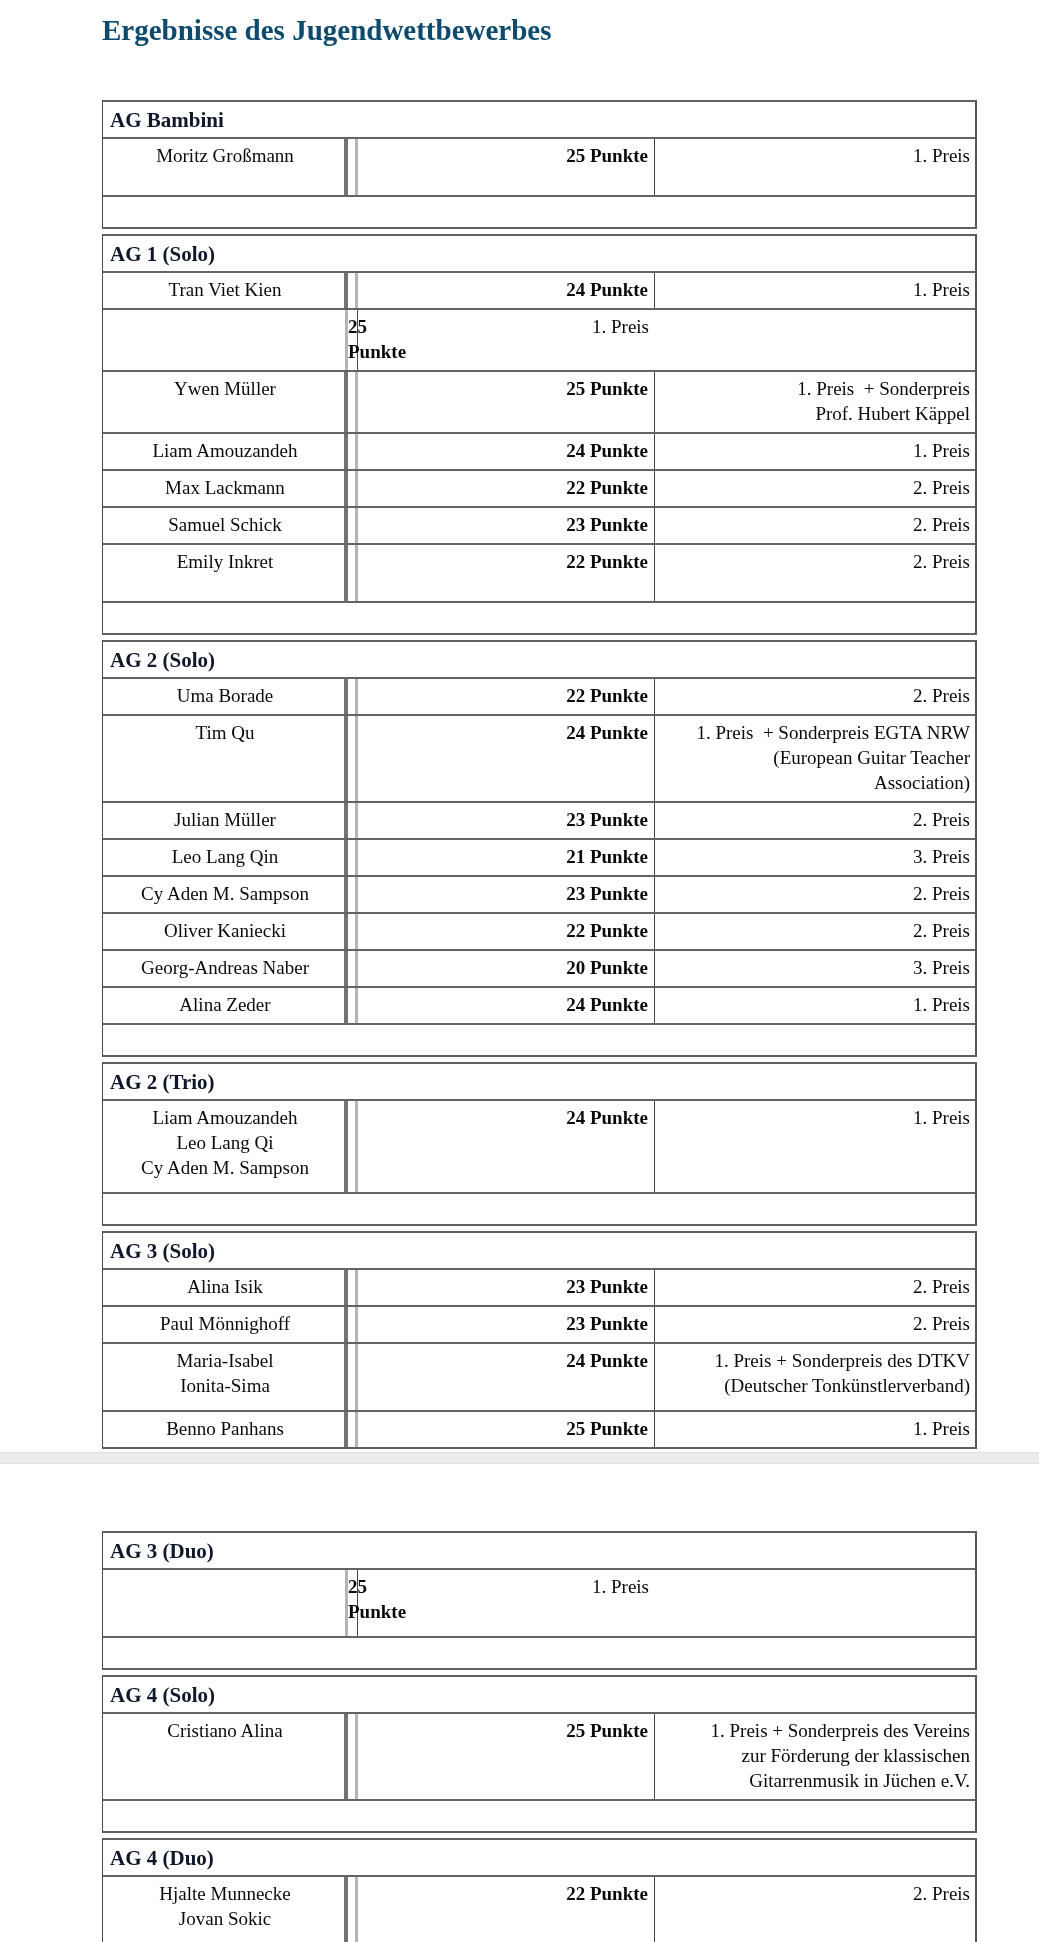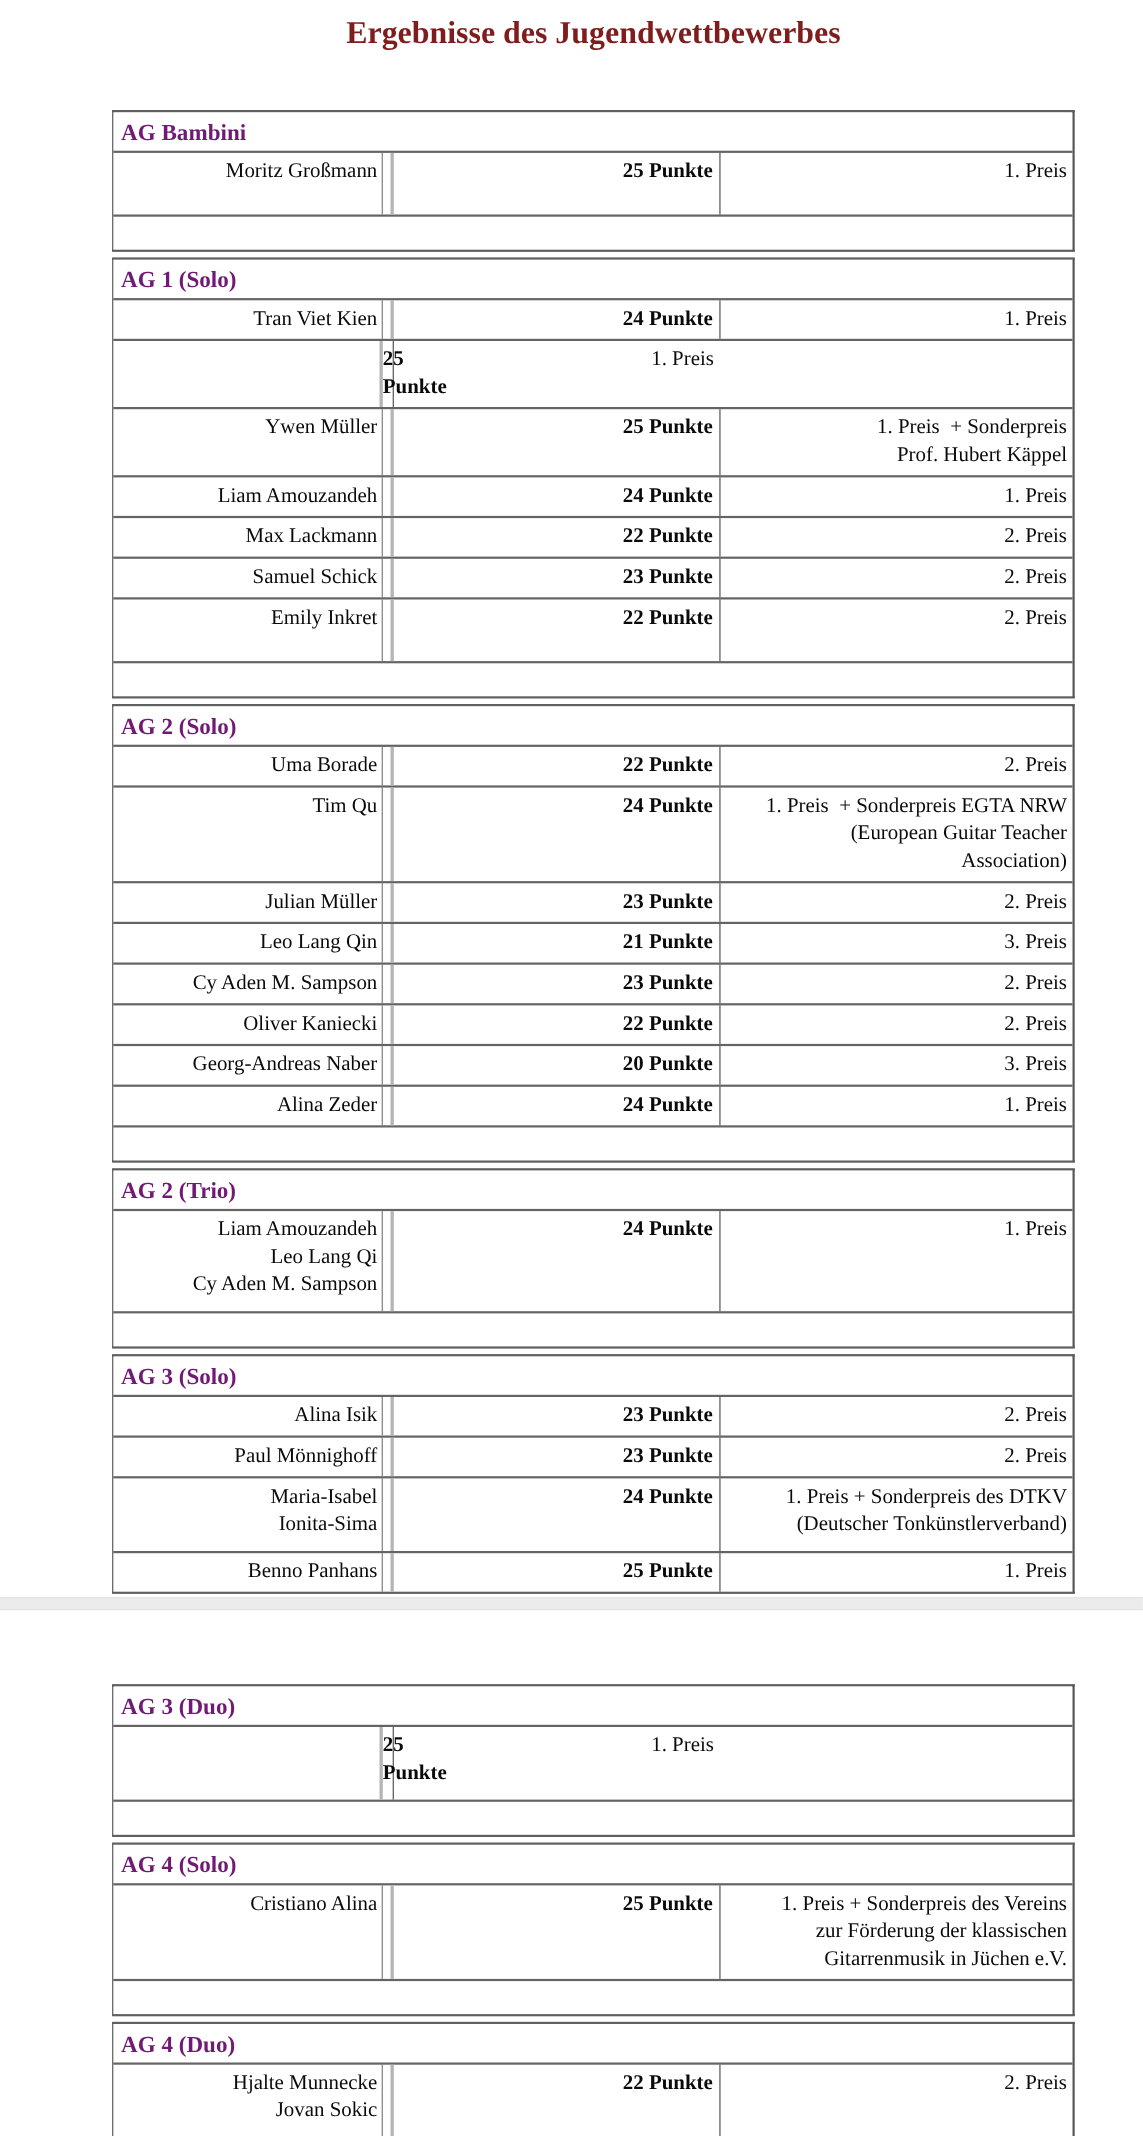--- a/index.html
+++ b/index.html
@@ -21,25 +21,25 @@
     background: #ececec;
     border-top: 1px solid #e0e0e0;
     border-bottom: 1px solid #e2e2e2;
   }
 
   .doc-title {
     margin: 0;
     padding-top: 13px;
     margin-left: 102px;
     width: 875px;
-    text-align: center;
+    text-align: left;
     font-size: 29px;
     line-height: 34px;
     font-weight: bold;
-    color: #7f1d1d;
+    color: #0c4a6e;
   }
 
   .table-area {
     margin-left: 102px;
     width: 875px;
   }
   .page-1 .table-area { margin-top: 53px; }
 
   .section-table {
     border-top: 2px solid #606060;
@@ -53,34 +53,34 @@
 
   .trow { border-bottom: 2px solid #646464; }
   .trow:last-child { border-bottom: none; }
 
   .header-row {
     min-height: 37px;
     padding: 5px 6px 2px 7px;
     font-size: 21px;
     line-height: 27px;
     font-weight: bold;
-    color: #701a75;
+    color: #0f172a;
   }
 
   .spacer-row { min-height: 30px; }
 
   .data-row {
     display: grid;
     grid-template-columns: 245px 10px 297px 321px;
   }
   .cell { font-size: 19px; line-height: 25px; }
   .cell-name {
     padding: 4px 4px 6px 7px;
-    border-right: 1px solid #737373;
-    text-align: right;
+    border-right: 4px solid #737373;
+    text-align: center;
     white-space: pre-wrap;
   }
   .cell-gap {
     border-right: 3px solid #b5b5b5;
   }
   .cell-points {
     padding: 4px 6px 6px 0;
     border-right: 1px solid #454545;
     text-align: right;
     font-weight: bold;

